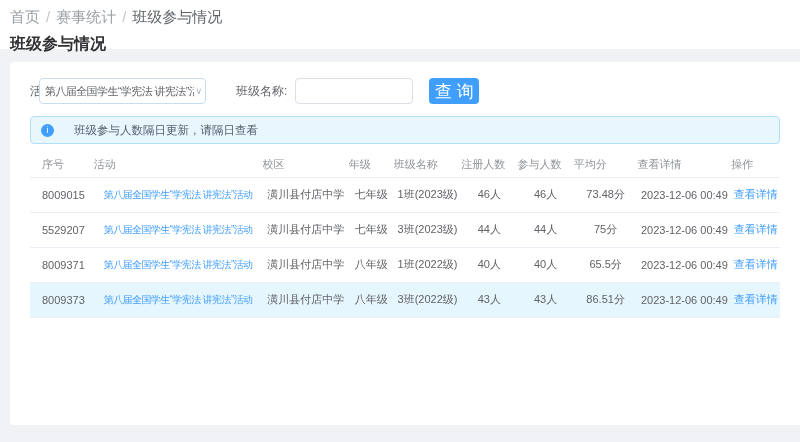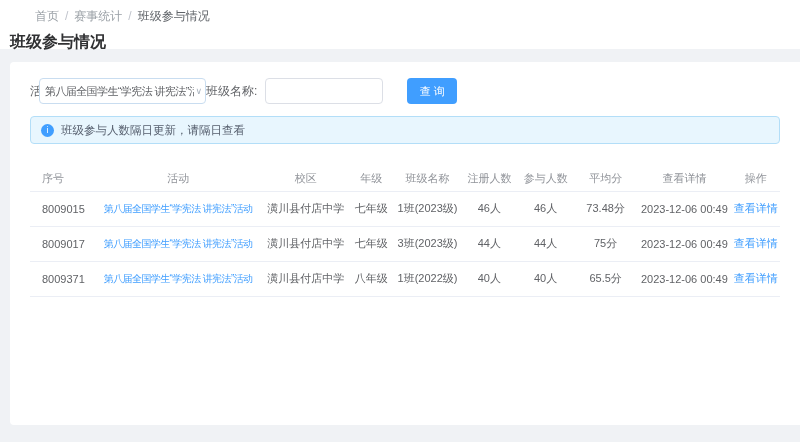--- a/index.html
+++ b/index.html
@@ -2,61 +2,61 @@
 <html><head>
 <meta charset="utf-8">
 <style>
   * { margin:0; padding:0; box-sizing:border-box; }
   html,body { width:800px; height:442px; overflow:hidden;
     font-family:"Liberation Sans","DejaVu Sans",sans-serif;
     background:#f0f2f5; }
 
   
   .top-band { background:#fff; height:49px; padding:8px 0 0 10px; }
-  .breadcrumb { font-size:12px; color:#9aa0a6;margin-left:25px; }
+  .breadcrumb { font-size:15px; color:#9aa0a6; }
   .breadcrumb .crumb { color:#9aa0a6; cursor:pointer; }
   .breadcrumb .crumb.current { color:#5f6368; }
   .breadcrumb .sep { margin:0 6px; color:#c0c4cc; }
   .page-title { margin-top:7px; font-size:16px; font-weight:bold; color:#303133; }
 
   
   .card { margin:13px 0 0 10px; width:790px; height:363px; background:#fff;
     border-radius:4px 0 0 4px; padding:16px 20px 0 20px; overflow:hidden; }
 
   
   .filter-row { position:relative; display:flex; align-items:center; height:26px; }
   .activity-label { display:inline-block; width:9px; overflow:hidden;
     white-space:nowrap; font-size:12px; color:#606266; }
   .select-box { display:flex; align-items:center; width:167px; height:26px;
     border:1px solid #c9ddf0; border-radius:4px; background:#fff;
     padding:0 3px 0 5px; cursor:pointer; }
   .select-box .select-text { flex:1; font-size:11px; letter-spacing:-0.6px;
     color:#606266; white-space:nowrap; overflow:hidden; }
   .select-box .select-arrow { font-size:9px; color:#a7b1bd; margin-left:1px; }
-  .classname-label { font-size:12px; color:#606266; }
+  .classname-label { margin-left:30px; font-size:12px; color:#606266; }
   .classname-input { margin-left:8px; width:118px; height:26px;
     border:1px solid #dcdfe6; border-radius:4px; font-size:12px;
     color:#606266; padding:0 8px; outline:none; }
-  .search-btn { margin-left:24px; width:50px; height:26px; border:none;
-    border-radius:4px; background:#409eff; color:#fff; font-size:11px;
+  .search-btn { margin-left:16px; width:50px; height:26px; border:none;
+    border-radius:4px; background:#409eff; color:#fff; font-size:17px;
     cursor:pointer; font-family:inherit; }
 
   
   .alert { margin-top:12px; height:28px; display:flex; align-items:center;
     background:#e8f6fe; border:1px solid #b3def8; border-radius:4px;
     padding:0 10px; }
   .info-icon { width:13px; height:13px; border-radius:50%; background:#409eff;
     color:#fff; font-size:9px; line-height:13px; text-align:center;
     font-style:normal; flex:0 0 auto; }
-  .alert-text { margin-left:7px; font-size:11.5px; color:#57606f; }
+  .alert-text { margin-left:20px; font-size:11.5px; color:#57606f; }
 
   
-  table { margin-top:22px; width:100%; border-collapse:collapse; table-layout:fixed; }
+  table { margin-top:8px; width:100%; border-collapse:collapse; table-layout:fixed; }
   th { height:25px; font-size:11px; font-weight:normal; color:#909399;
-    text-align:center; border-bottom:1px solid #ebeef5; white-space:nowrap;
+    text-align:left; border-bottom:1px solid #ebeef5; white-space:nowrap;
     overflow:hidden; }
   td { height:35px; font-size:11px; color:#606266; text-align:center;
     border-bottom:1px solid #ebeef5; white-space:nowrap; overflow:hidden; }
   th.c-id, td.c-id { text-align:left; padding-left:12px; }
   td.c-act a { color:#409eff; text-decoration:none; font-size:10px;
     letter-spacing:-0.6px; cursor:pointer; }
   td.c-op a { color:#409eff; text-decoration:none; cursor:pointer; }
   tr.row-highlight td { background:#e6f6fe; }
 </style>
 </head>
@@ -124,21 +124,21 @@
           <td>1班(2023级)</td>
           <td>46人</td>
           <td>46人</td>
           <td>73.48分</td>
           <td>2023-12-06 00:49</td>
           <td class="c-op"><a>查看详情</a></td>
         </tr>
 
 
         <tr>
-          <td class="c-id">8009017</td>
+          <td class="c-id">5529207</td>
           <td class="c-act"><a>第八届全国学生“学宪法 讲宪法”活动</a></td>
           <td>潢川县付店中学</td>
           <td>七年级</td>
           <td>3班(2023级)</td>
           <td>44人</td>
           <td>44人</td>
           <td>75分</td>
           <td>2023-12-06 00:49</td>
           <td class="c-op"><a>查看详情</a></td>
         </tr>
@@ -151,15 +151,27 @@
           <td>八年级</td>
           <td>1班(2022级)</td>
           <td>40人</td>
           <td>40人</td>
           <td>65.5分</td>
           <td>2023-12-06 00:49</td>
           <td class="c-op"><a>查看详情</a></td>
         </tr>
 
 
+        <tr class="row-highlight">
+          <td class="c-id">8009373</td>
+          <td class="c-act"><a>第八届全国学生“学宪法 讲宪法”活动</a></td>
+          <td>潢川县付店中学</td>
+          <td>八年级</td>
+          <td>3班(2022级)</td>
+          <td>43人</td>
+          <td>43人</td>
+          <td>86.51分</td>
+          <td>2023-12-06 00:49</td>
+          <td class="c-op"><a>查看详情</a></td>
+        </tr>
       </tbody>
   </table>
 </div>
 
 </body></html>

